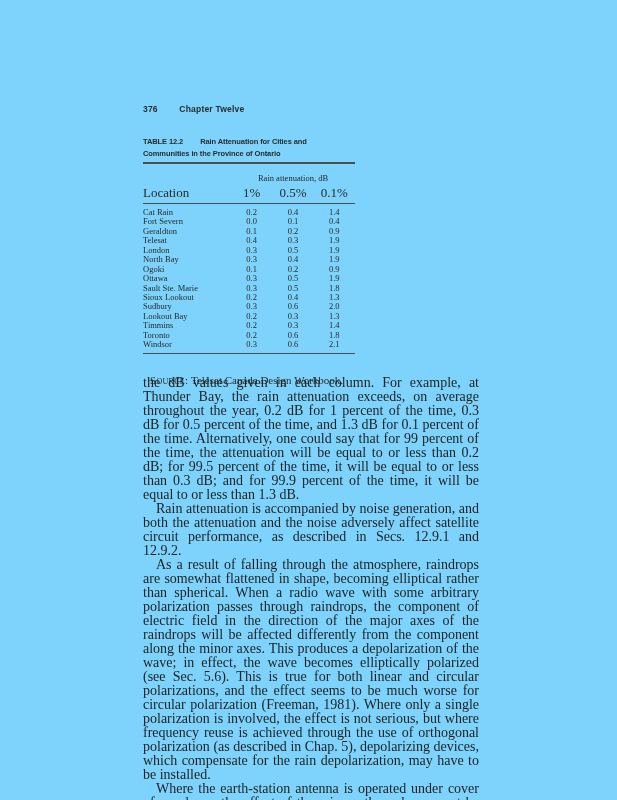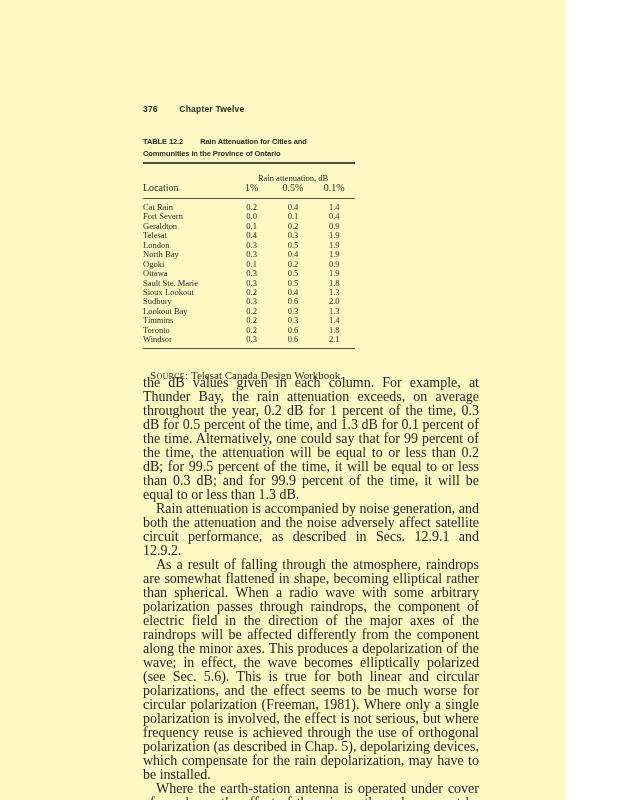--- a/index.html
+++ b/index.html
@@ -3,21 +3,21 @@
 <meta charset="utf-8">
 <style>
   html, body { margin: 0; padding: 0; }
   body {
     width: 617px; height: 800px;
     background: #ffffff;
     font-family: "Liberation Serif", serif;
     color: #222;
     overflow: hidden;
   }
-  .page { position: relative; width: 566px; height: 800px; background: #fef9c3; }
+  .page { position: relative; width: 617px; height: 800px; background: #7dd3fc; }
 
   
   .running-head {
     position: absolute; left: 143px; top: 104px;
     font-family: "Liberation Sans", sans-serif;
     font-weight: bold; font-size: 8.5px; color: #2b2b2b;
     letter-spacing: 0.2px; white-space: nowrap;
   }
   .running-head .pagenum { margin-right: 19px; }
 
@@ -29,22 +29,22 @@
     color: #2b2b2b; letter-spacing: -0.1px;
   }
   .tbl-title .tbl-label { margin-right: 17px; }
   .rule-thick { height: 2px; background: #4d4d4d; margin-top: 3px; }
   .rule-thin  { height: 1px; background: #4d4d4d; }
   .spanner-row {
     margin-top: 9px; padding-left: 88px; text-align: center;
     font-size: 8.5px; line-height: 10px; color: #2a2a2a;
   }
   .header-row {
-    display: flex; padding-bottom: 5px;
-    font-size: 10px; line-height: 10px; color: #2a2a2a;
+    display: flex; margin-top: 5px; padding-bottom: 5px;
+    font-size: 13px; line-height: 10px; color: #2a2a2a;
   }
   .c-loc { width: 88px; text-align: left; }
   .c-num { width: 41.3px; text-align: center; }
   .t-rows { padding: 4px 0 3px 0; }
   .t-row {
     display: flex; height: 9.45px; line-height: 9.45px;
     font-size: 8.5px; color: #2a2a2a;
   }
   .tbl-source {
     margin-top: 20px; font-size: 11px; color: #2a2a2a; text-indent: 7px;

